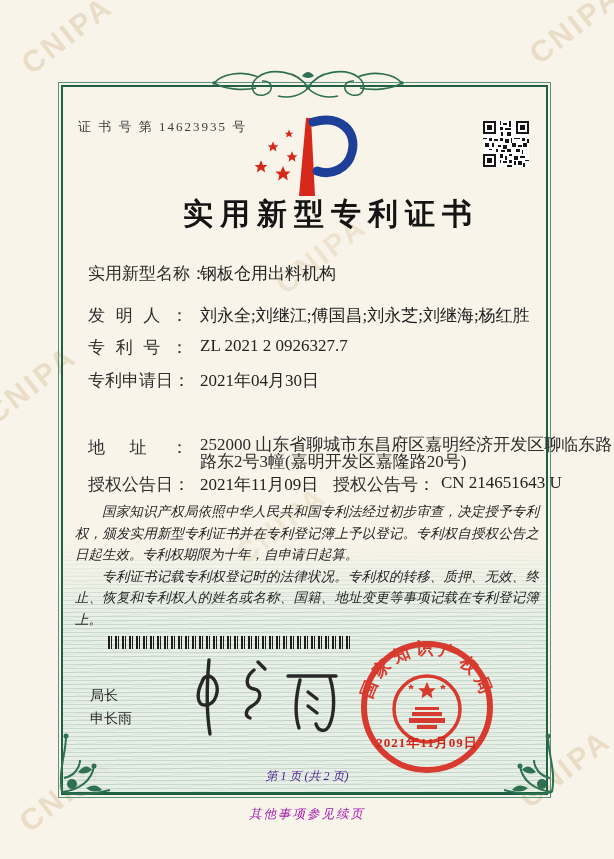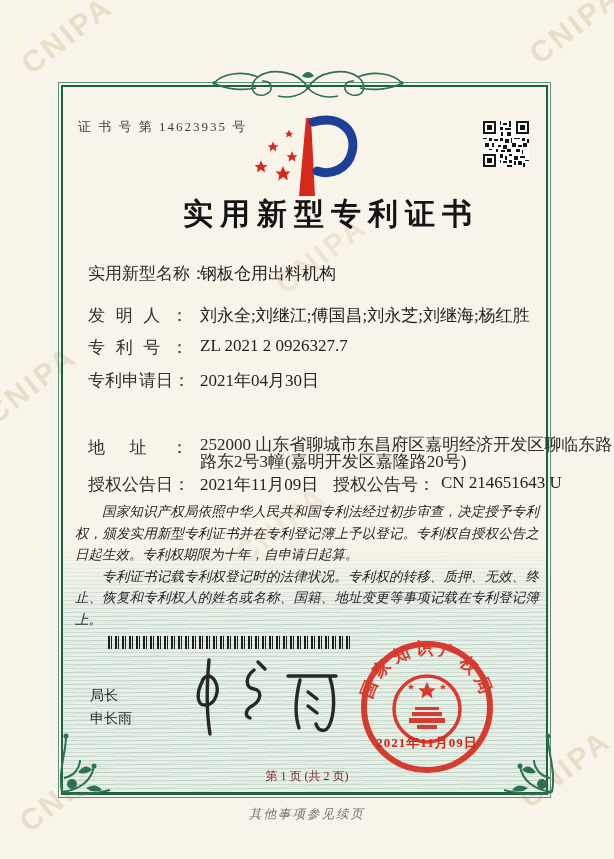--- a/index.html
+++ b/index.html
@@ -64,22 +64,22 @@
       #1c1c1c 7px 9px, transparent 9px 10px,
       #1c1c1c 10px 11px, transparent 11px 14px);
   }
   .signer{position:absolute;left:90px;top:684px;font-family:Liberation Sans, sans-serif;font-size:14px;color:#2a2a2a;line-height:23px;}
   .autograph{position:absolute;left:180px;top:648px;width:175px;height:95px;}
   .seal{position:absolute;left:355px;top:635px;width:144px;height:144px;}
   .seal-date{
     position:absolute;left:352px;top:734px;width:150px;text-align:center;
     font-size:13px;font-weight:bold;color:#cf2417;letter-spacing:1px;
   }
-  .footer-page{position:absolute;left:0;top:768px;width:614px;text-align:center;font-size:12px;color:#7f1d1d;}
-  .footer-note{position:absolute;left:0;top:806px;width:614px;text-align:center;font-size:12.5px;font-style:italic;color:#737373;letter-spacing:2px;}
+  .footer-page{position:absolute;left:0;top:768px;width:614px;text-align:center;font-size:12px;color:#4c1d95;font-style:italic;}
+  .footer-note{position:absolute;left:0;top:806px;width:614px;text-align:center;font-size:12.5px;font-style:italic;color:#a21caf;letter-spacing:2px;}
   .ornament-top{position:absolute;left:198px;top:62px;width:220px;height:42px;}
   .corner{position:absolute;width:70px;height:70px;}
   .corner.bl{left:52px;top:728px;}
   .corner.br{left:492px;top:728px;transform:scaleX(-1);}
 </style>
 </head>
 <body>
 
 <div class="page">
 

